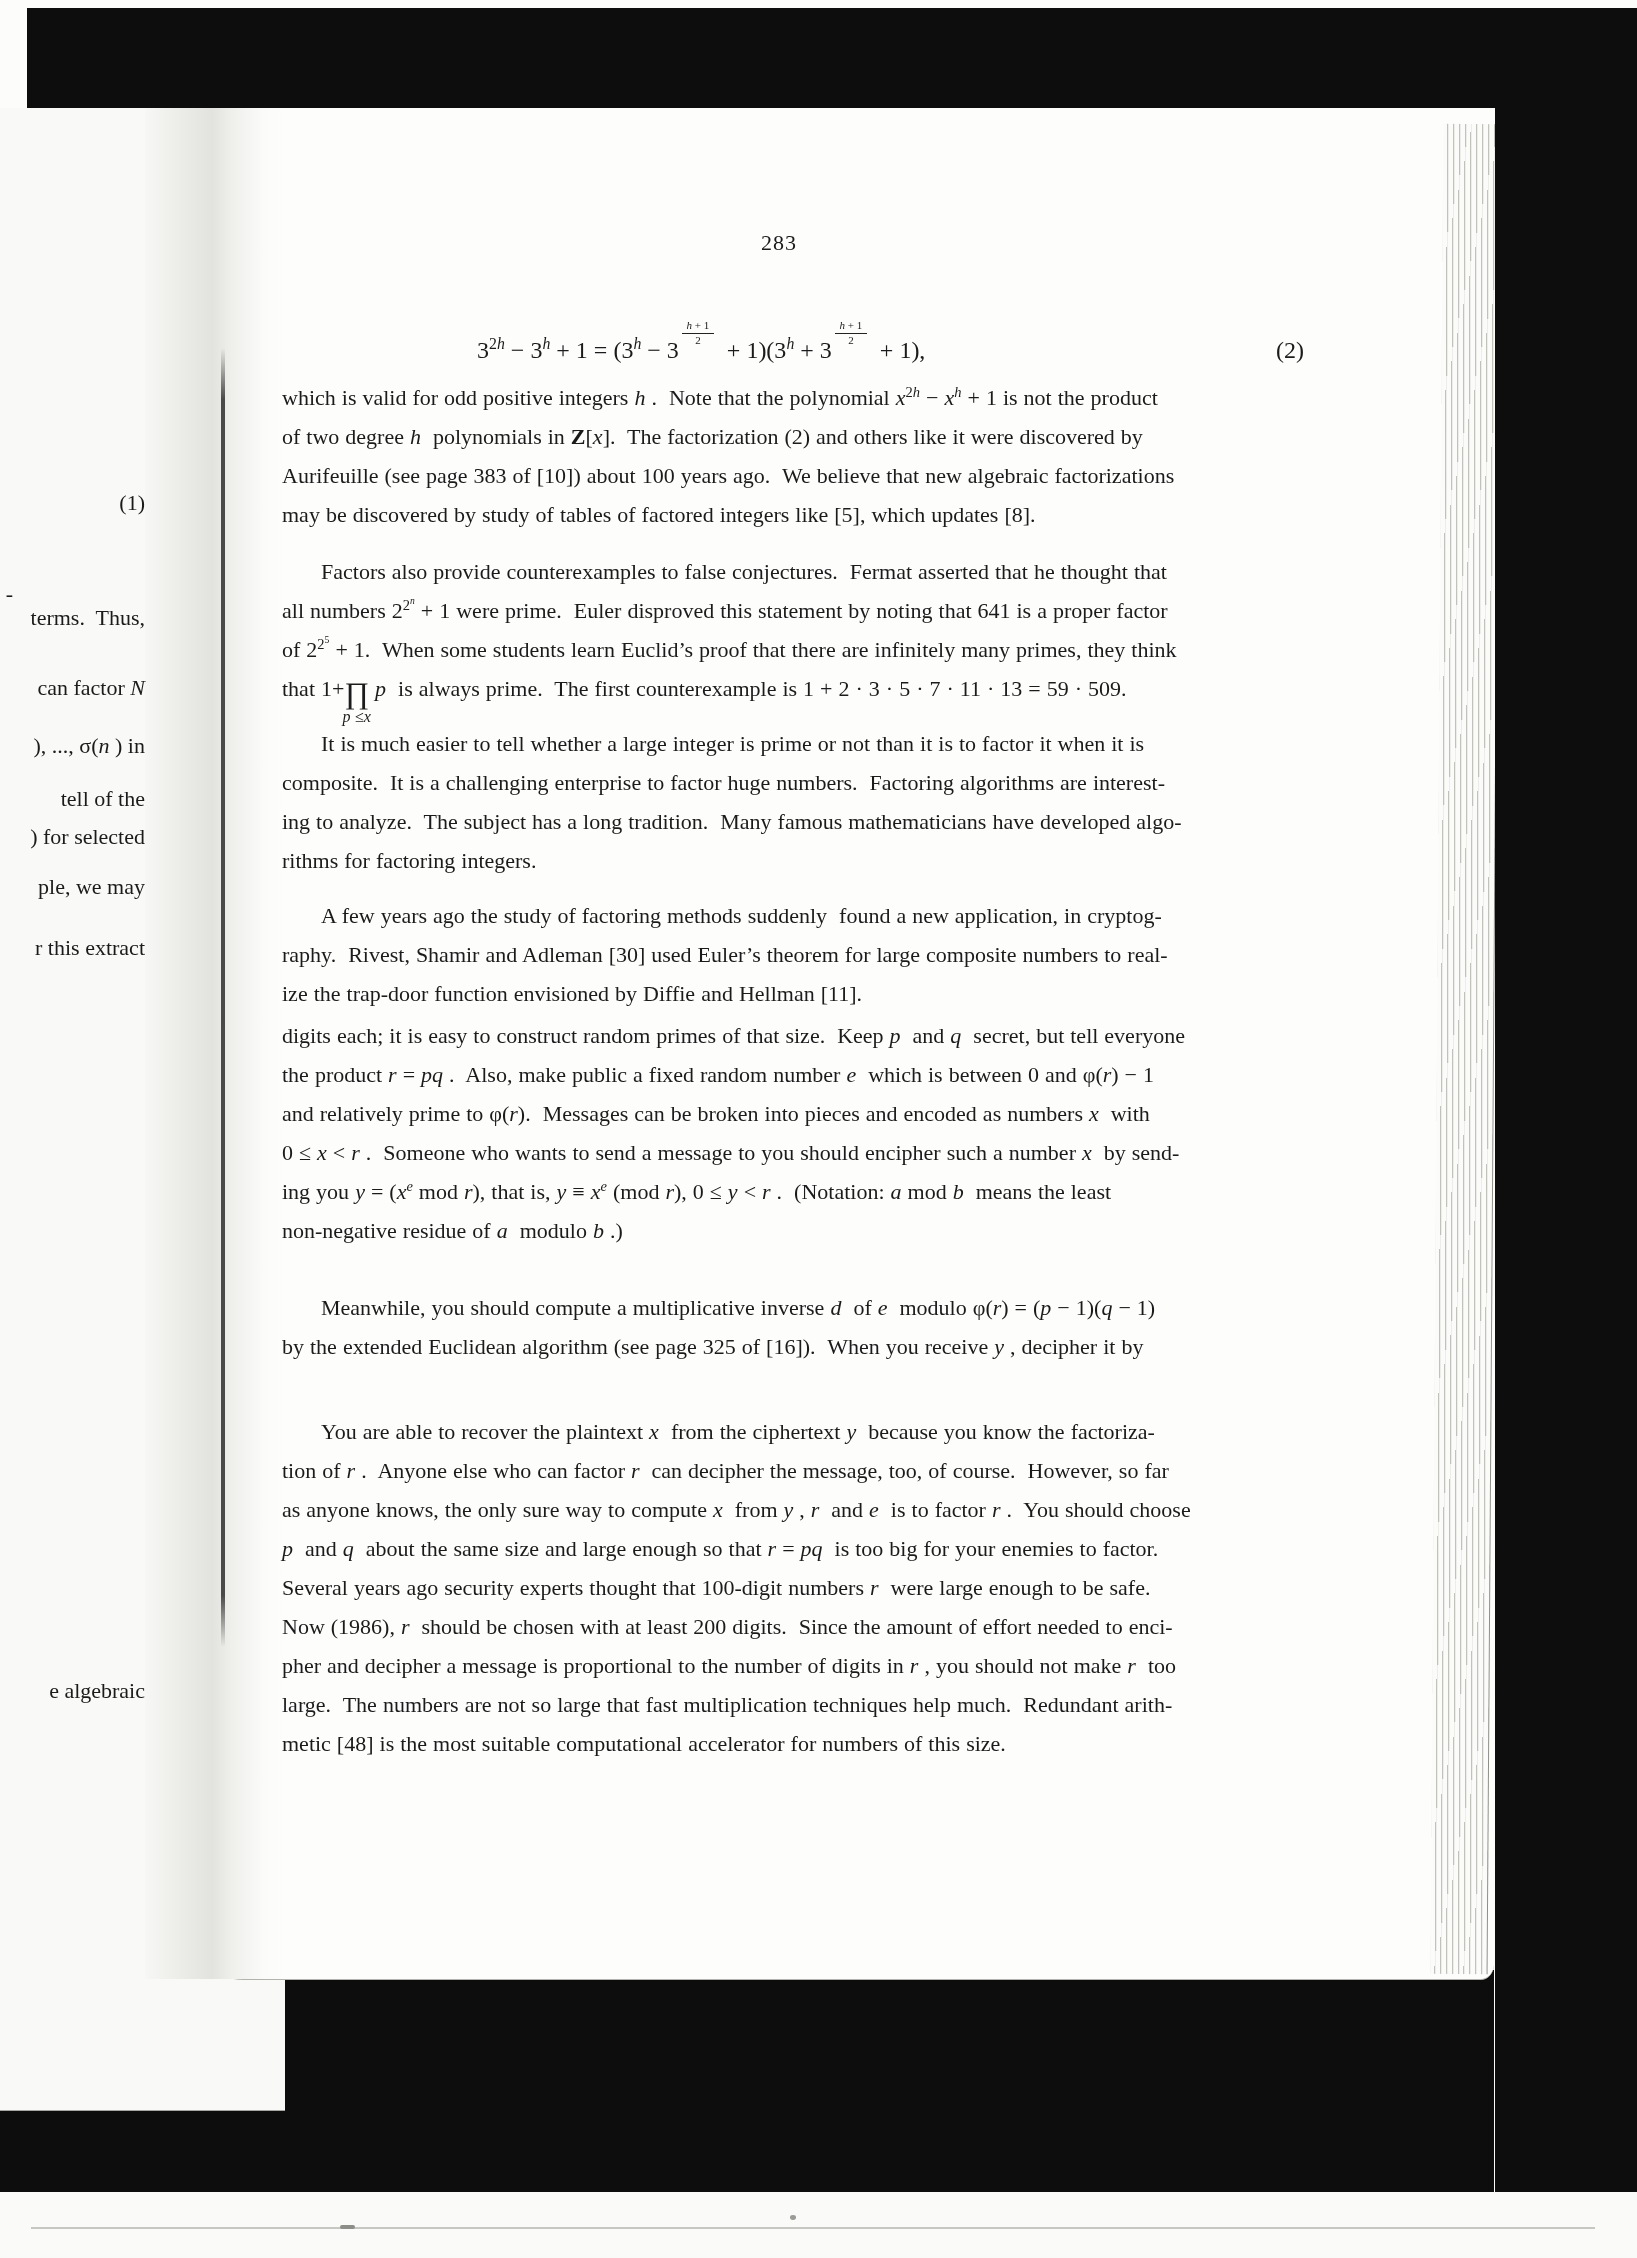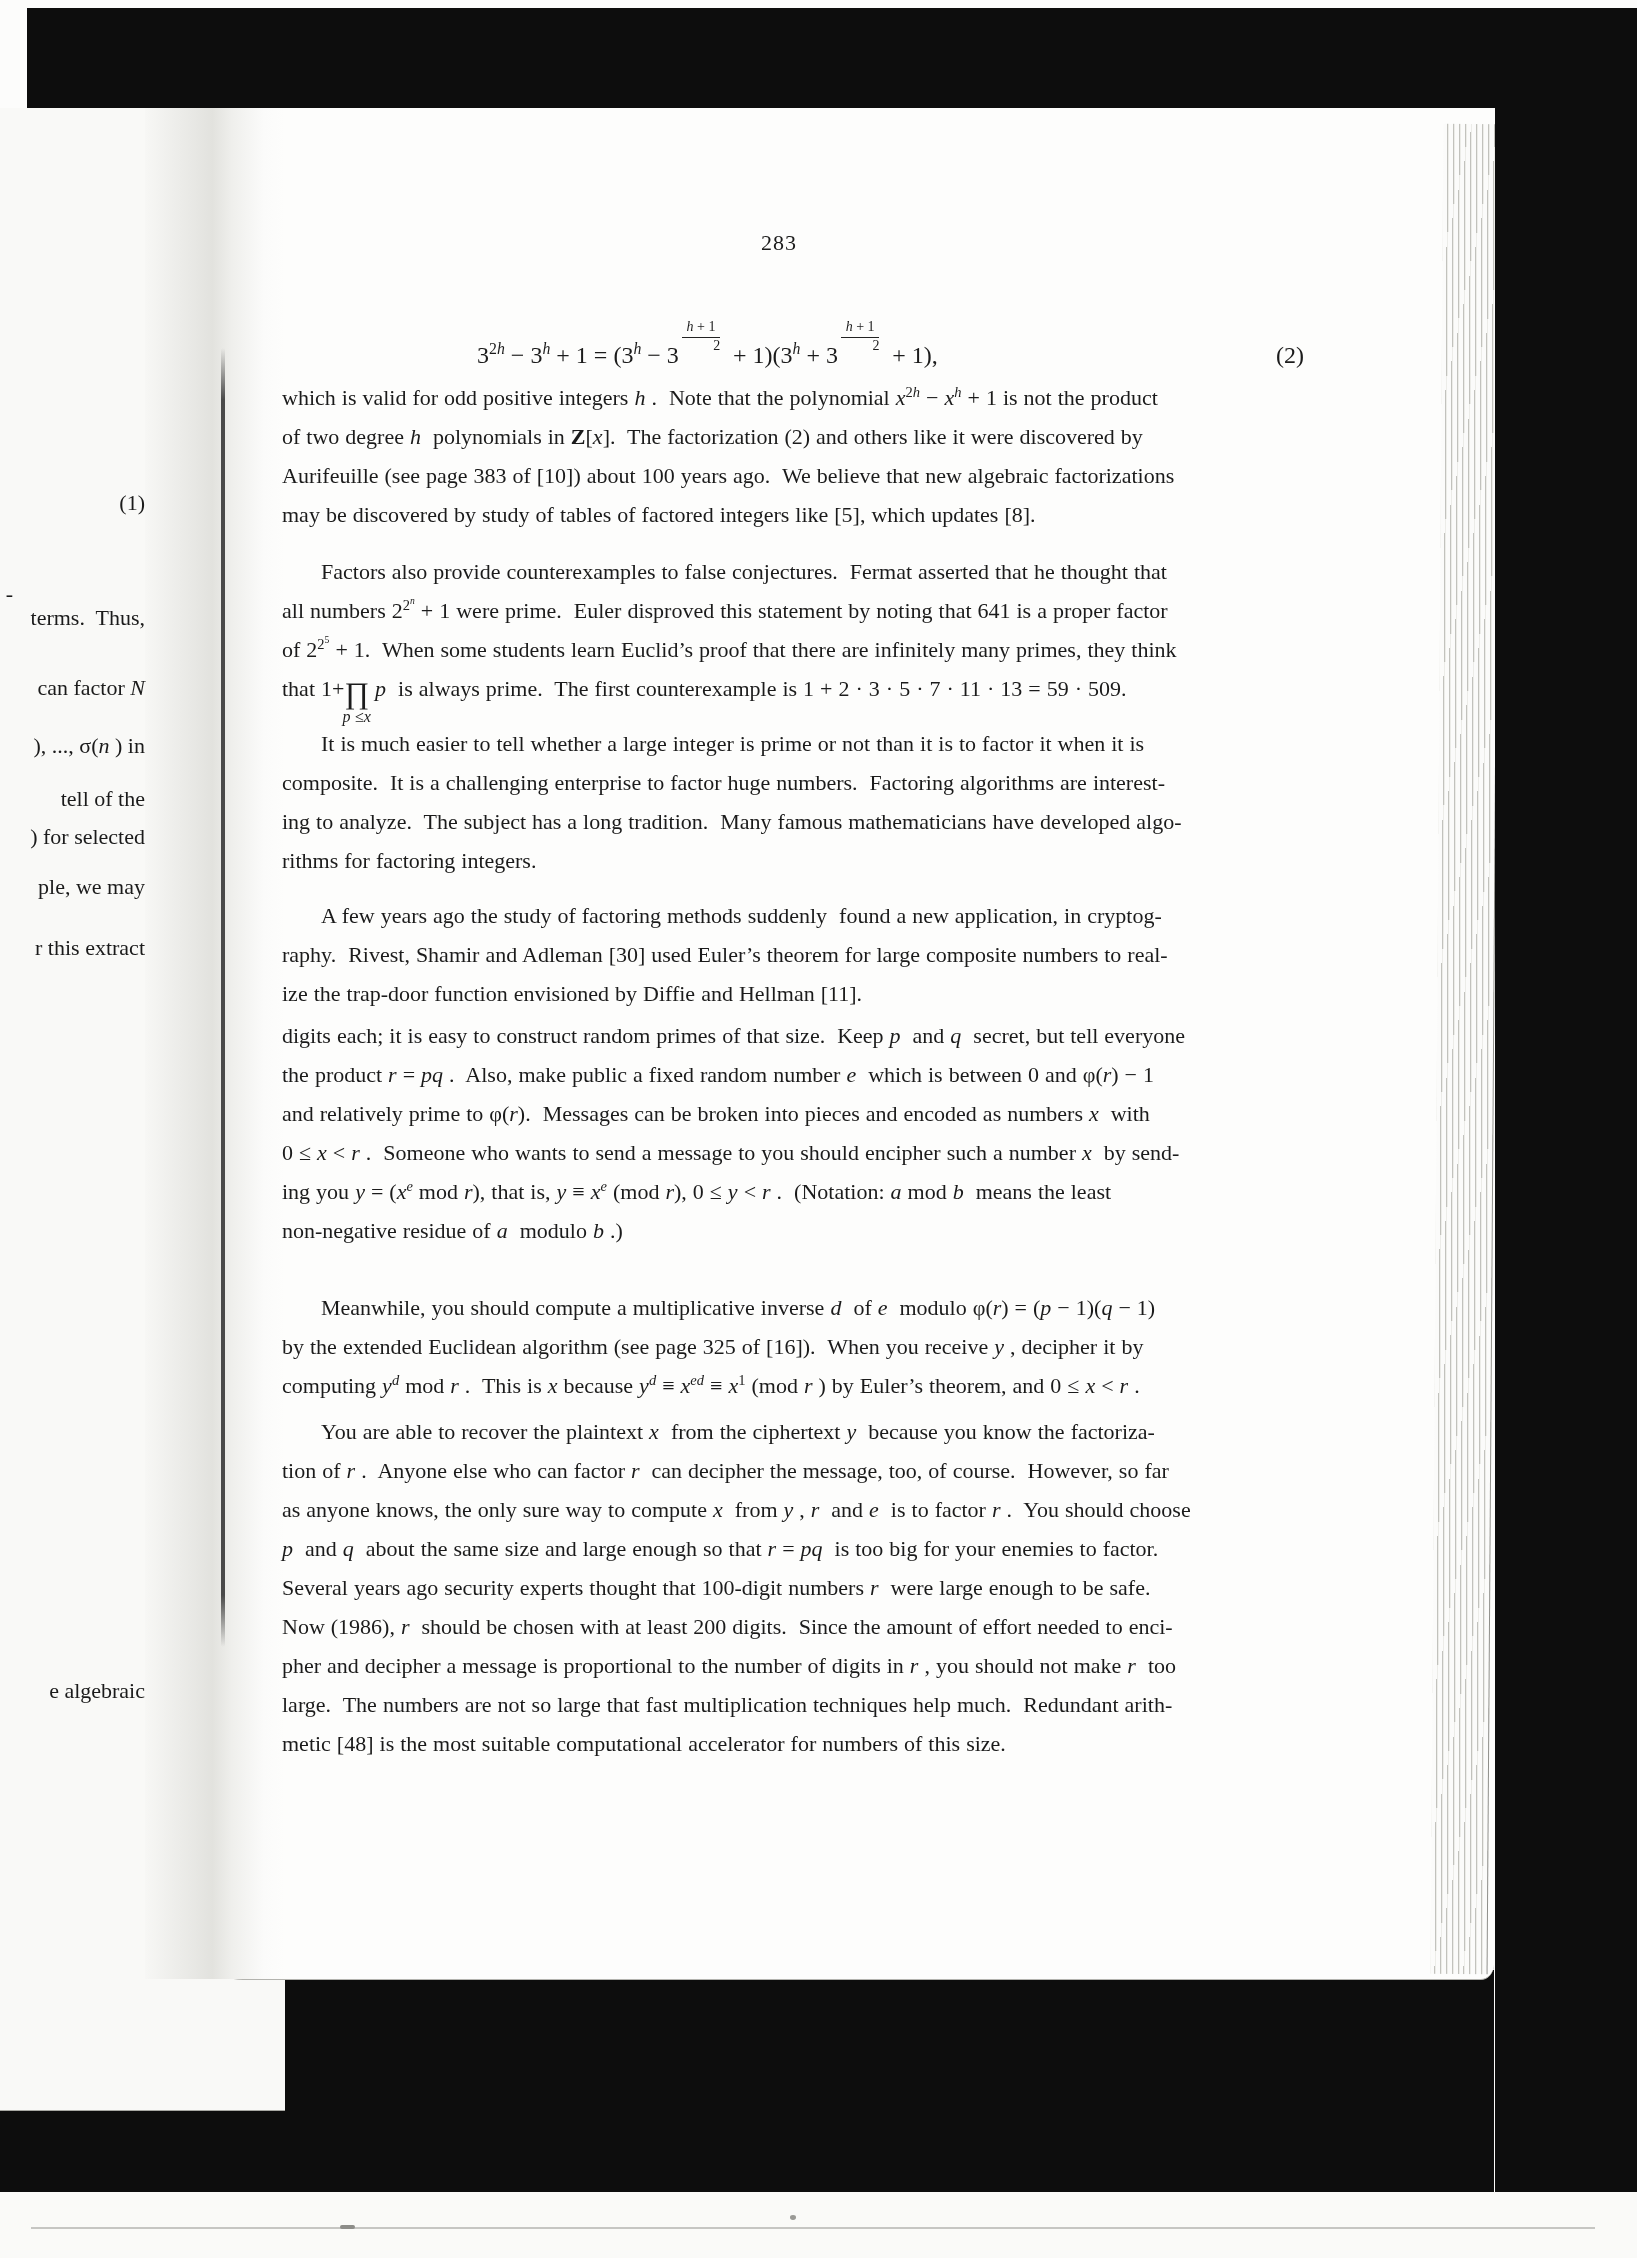--- a/index.html
+++ b/index.html
@@ -34,21 +34,21 @@
     background:repeating-linear-gradient(90deg,#fbfbfa 0px,#fbfbfa 3.9px,#c2c2bd 3.9px,#c2c2bd 4.8px,#ecece8 4.8px,#ecece8 5.8px);
     transform:rotate(0.4deg); border-right:1.9px solid #8f8f8a;
   }
 
   .page-num { position:absolute; left:671px; top:230px; width:126px; text-align:right; font-size:22px; letter-spacing:1px; }
 
   .equation { position:absolute; left:282px; top:290px; width:1022px; font-size:24px; }
   .eq-row { display:flex; align-items:baseline; padding-top:29px; }
   .eq-formula { margin-left:195px; white-space:nowrap; }
   .eq-num { margin-left:auto; }
-  .frac { display:inline-block; vertical-align:13.5px; font-size:14px; line-height:1.2; text-align:right; margin:0 6.8px 0 2.9px; }
+  .frac { display:inline-block; vertical-align:13.5px; font-size:11px; line-height:1.2; text-align:center; margin:0 6.8px 0 2.9px; }
   .frac .num { display:block; border-bottom:1.9px solid #222; padding:0 4.8px 1px; font-style:normal; }
   .frac .den { display:block; }
   sup { font-size:66%; line-height:0; }
 
   .textblock { position:absolute; left:282px; top:0; width:1022px; }
   .para { position:absolute; left:0; width:1022px; }
   .line { font-size:22px; line-height:39px; height:39px; white-space:nowrap; word-spacing:0.5px; }
   .line.indent { text-indent:39px; }
   .prod { display:inline-block; position:relative; font-size:30px; line-height:1; vertical-align:-6.8px; font-style:normal; }
   .prod .psub { position:absolute; left:-1.9px; top:31px; font-size:16px; white-space:nowrap; }
@@ -118,21 +118,20 @@
       <div class="line">the product <i>r</i> = <i>pq</i> .&nbsp; Also, make public a fixed random number <i>e</i>&nbsp; which is between 0 and φ(<i>r</i>) − 1</div>
       <div class="line">and relatively prime to φ(<i>r</i>).&nbsp; Messages can be broken into pieces and encoded as numbers <i>x</i>&nbsp; with</div>
       <div class="line">0 ≤ <i>x</i> &lt; <i>r</i> .&nbsp; Someone who wants to send a message to you should encipher such a number <i>x</i>&nbsp; by send-</div>
       <div class="line">ing you <i>y</i> = (<i>x</i><sup><i>e</i></sup> mod <i>r</i>), that is, <i>y</i> ≡ <i>x</i><sup><i>e</i></sup> (mod <i>r</i>), 0 ≤ <i>y</i> &lt; <i>r</i> .&nbsp; (Notation: <i>a</i> mod <i>b</i>&nbsp; means the least</div>
       <div class="line">non-negative residue of <i>a</i>&nbsp; modulo <i>b</i> .)</div>
     </div>
 
     <div class="para" style="top:1288px">
       <div class="line indent">Meanwhile, you should compute a multiplicative inverse <i>d</i>&nbsp; of <i>e</i>&nbsp; modulo φ(<i>r</i>) = (<i>p</i> − 1)(<i>q</i> − 1)</div>
       <div class="line">by the extended Euclidean algorithm (see page 325 of [16]).&nbsp; When you receive <i>y</i> , decipher it by</div>
-      <div class="line">computing <i>y</i><sup><i>d</i></sup> mod <i>r</i> .&nbsp; This is <i>x</i> because <i>y</i><sup><i>d</i></sup> ≡ <i>x</i><sup><i>ed</i></sup> ≡ <i>x</i><sup>1</sup> (mod <i>r</i> ) by Euler’s theorem, and 0 ≤ <i>x</i> &lt; <i>r</i> .</div>
     </div>
 
     <div class="para" style="top:1412px">
       <div class="line indent">You are able to recover the plaintext <i>x</i>&nbsp; from the ciphertext <i>y</i>&nbsp; because you know the factoriza-</div>
       <div class="line">tion of <i>r</i> .&nbsp; Anyone else who can factor <i>r</i>&nbsp; can decipher the message, too, of course.&nbsp; However, so far</div>
       <div class="line">as anyone knows, the only sure way to compute <i>x</i>&nbsp; from <i>y</i> , <i>r</i>&nbsp; and <i>e</i>&nbsp; is to factor <i>r</i> .&nbsp; You should choose</div>
       <div class="line"><i>p</i>&nbsp; and <i>q</i>&nbsp; about the same size and large enough so that <i>r</i> = <i>pq</i>&nbsp; is too big for your enemies to factor.</div>
       <div class="line">Several years ago security experts thought that 100-digit numbers <i>r</i>&nbsp; were large enough to be safe.</div>
       <div class="line">Now (1986), <i>r</i>&nbsp; should be chosen with at least 200 digits.&nbsp; Since the amount of effort needed to enci-</div>
       <div class="line">pher and decipher a message is proportional to the number of digits in <i>r</i> , you should not make <i>r</i>&nbsp; too</div>

